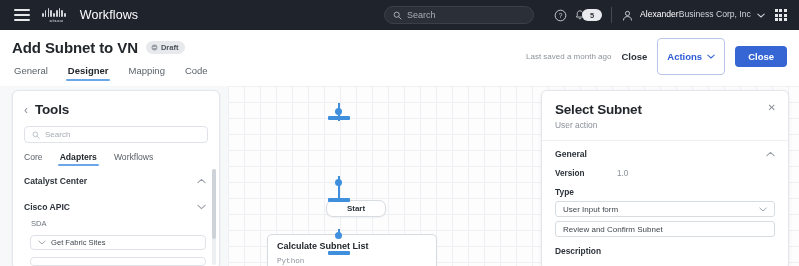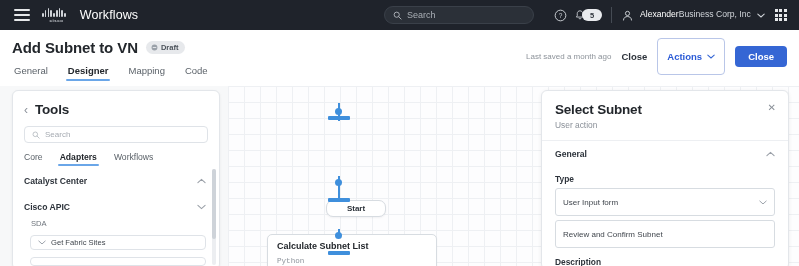--- a/index.html
+++ b/index.html
@@ -244,21 +244,21 @@
   .dp-section {
     display:flex; align-items:center; justify-content:space-between;
     padding: 8px 0 6px 0; cursor:pointer;
   }
   .dp-section .slabel { font-size:8.6px; font-weight:700; color:#2d333b; }
   .dp-kv { display:flex; align-items:center; margin-top: 4px; }
   .dp-k { font-size:8.2px; font-weight:700; color:#2d333b; width: 62px; }
   .dp-v { font-size:8.2px; color:#8a9098; }
   .dp-flabel { font-size:8.4px; font-weight:700; color:#2d333b; margin-top: 9px; }
   .dp-select, .dp-input {
-    margin-top: 4px; height: 28px;
+    margin-top: 4px; height: 16px;
     border:1px solid #d7dce1; border-radius:3px;
     display:flex; align-items:center; padding: 0 7px;
     font-size:8px; color:#40464d; background:#fff; cursor:pointer;
   }
   .dp-select { justify-content:space-between; }
   .dp-select .scaret { color:#9aa0a8; font-size:8px; }
 </style>
 </head>
 <body>
 
@@ -456,20 +456,24 @@
     <div class="dp-sub">User action</div>
     <div class="dp-sep"></div>
 
     <div class="dp-section">
       <span class="slabel">General</span>
       <svg width="9" height="6" viewBox="0 0 10 6">
         <path d="M1 4.8L5 1.2L9 4.8" fill="none" stroke="#9aa0a8" stroke-width="1.2" stroke-linecap="round"></path>
       </svg>
     </div>
 
+    <div class="dp-kv">
+      <span class="dp-k">Version</span>
+      <span class="dp-v">1.0</span>
+    </div>
 
     <div class="dp-flabel">Type</div>
     <div class="dp-select">
       <span>User Input form</span>
       <svg class="scaret" width="8" height="5" viewBox="0 0 10 6">
         <path d="M1 1.2L5 4.8L9 1.2" fill="none" stroke="#9aa0a8" stroke-width="1.2" stroke-linecap="round"></path>
       </svg>
     </div>
 
     <div class="dp-input">

